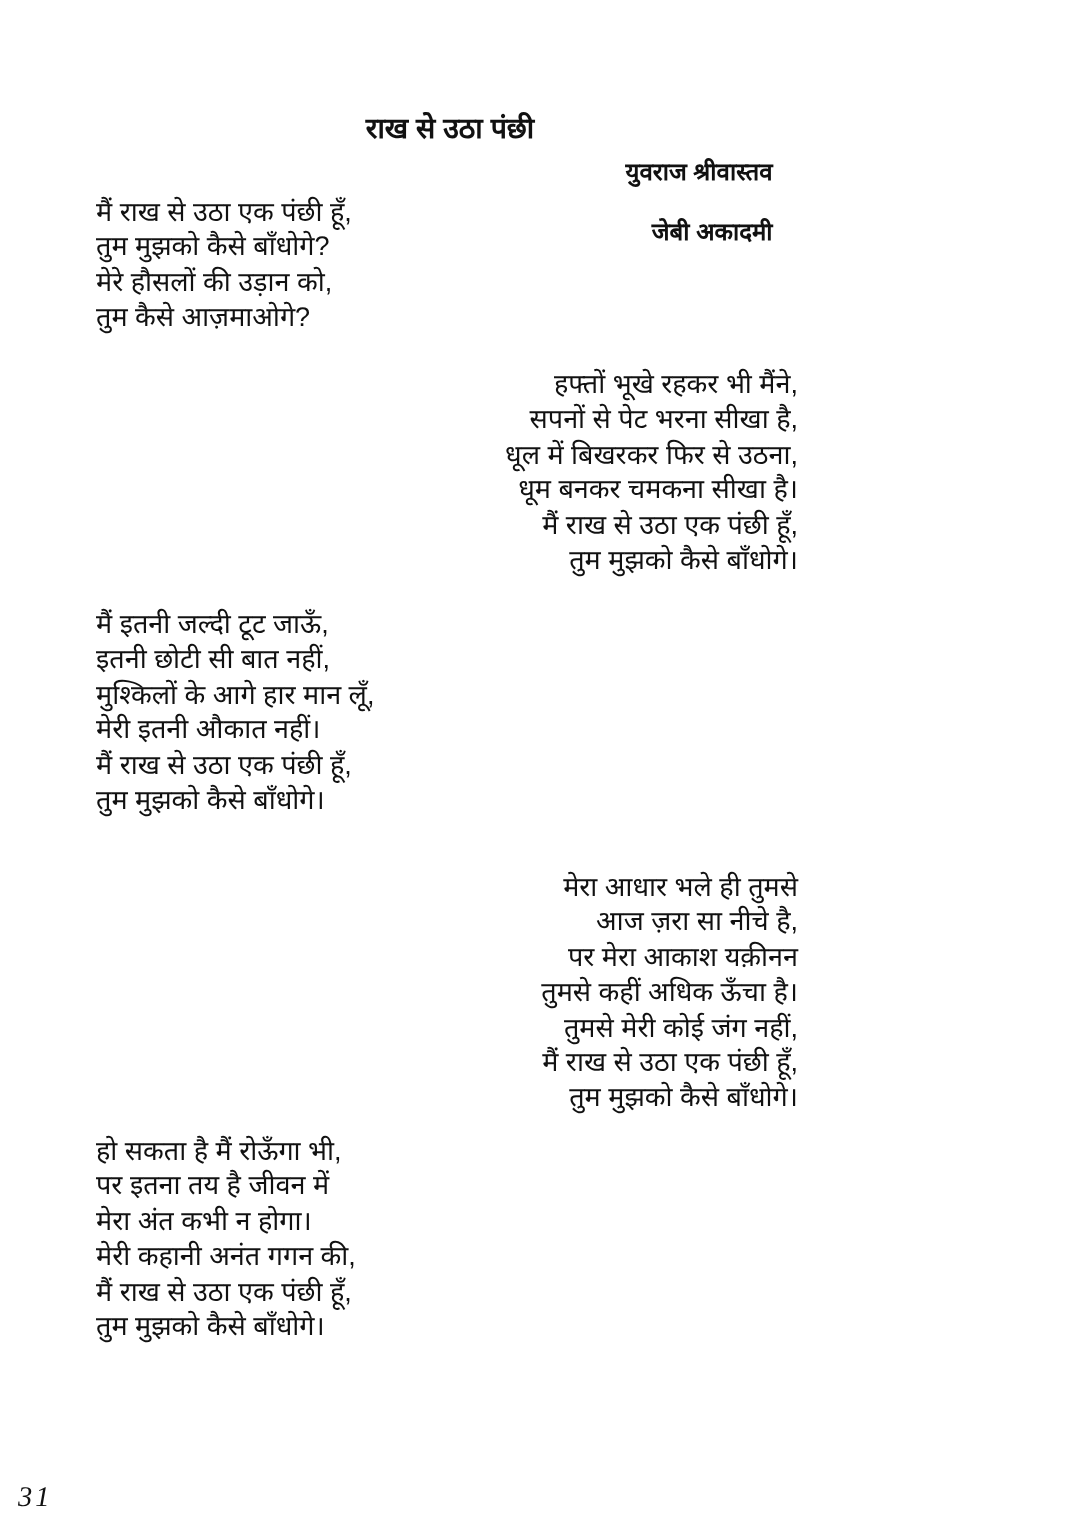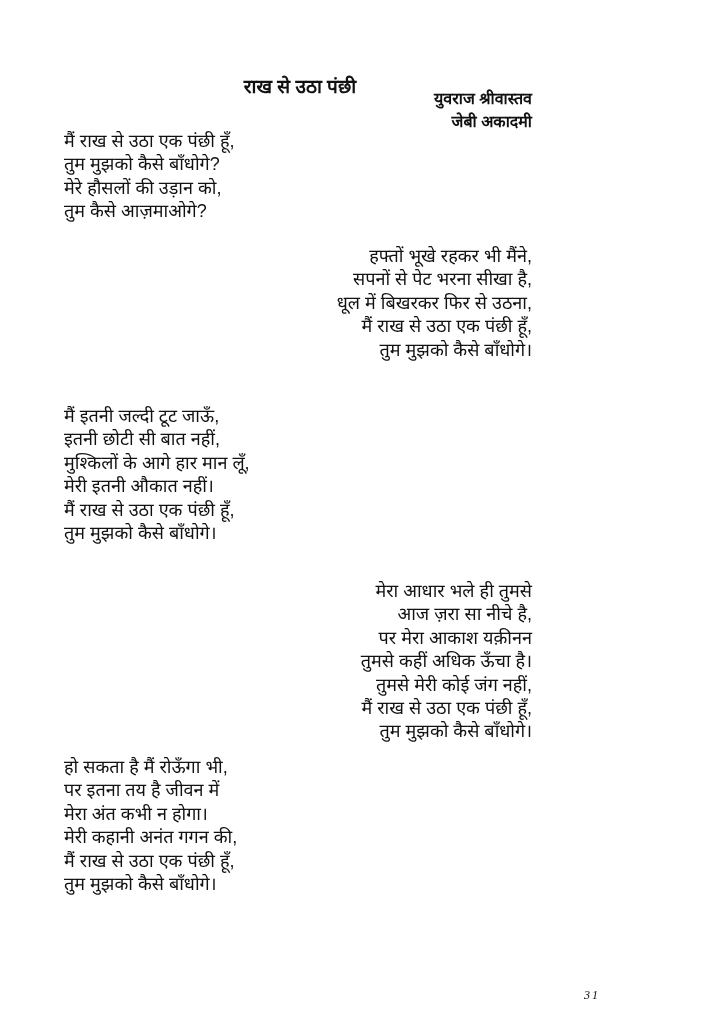--- a/index.html
+++ b/index.html
@@ -28,43 +28,43 @@
   }
   .byline {
     position: absolute;
     top: 87px;
     right: 68px;
     text-align: right;
     font-weight: bold;
     font-size: 16px;
     line-height: 23px;
   }
-  .byline p { margin: 0; }
+  .byline p { margin: 17px; }
   .stanza {
     position: absolute;
     font-size: 18px;
     line-height: 23.4px;
   }
   .stanza p { margin: 0; }
   .stanza.left  { left: 64px;  text-align: left; }
   .stanza.right { right: 68px; text-align: right; }
   .stanza-1 { top: 130px; }
   .stanza-2 { top: 245px; }
   .stanza-3 { top: 405px; }
   .stanza-4 { top: 580px; }
   .stanza-5 { top: 756px; }
   .page-number {
     position: absolute;
     top: 988px;
     left: 12px;
     right: 0;
-    text-align: right;
+    text-align: left;
     font-family: "Liberation Serif", "DejaVu Serif", serif;
     font-style: italic;
-    font-size: 12px;
+    font-size: 19px;
     letter-spacing: 2px;
   }
 </style>
 </head>
 <body>
 
 <div class="page">
 
   <h1 class="poem-title">राख से उठा पंछी</h1>
 
@@ -77,20 +77,21 @@
     <p>मैं राख से उठा एक पंछी हूँ,</p>
     <p>तुम मुझको कैसे बाँधोगे?</p>
     <p>मेरे हौसलों की उड़ान को,</p>
     <p>तुम कैसे आज़माओगे?</p>
   </div>
 
   <div class="stanza right stanza-2">
     <p>हफ्तों भूखे रहकर भी मैंने,</p>
     <p>सपनों से पेट भरना सीखा है,</p>
     <p>धूल में बिखरकर फिर से उठना,</p>
+    <p>धूम बनकर चमकना सीखा है।</p>
     <p>मैं राख से उठा एक पंछी हूँ,</p>
     <p>तुम मुझको कैसे बाँधोगे।</p>
   </div>
 
   <div class="stanza left stanza-3">
     <p>मैं इतनी जल्दी टूट जाऊँ,</p>
     <p>इतनी छोटी सी बात नहीं,</p>
     <p>मुश्किलों के आगे हार मान लूँ,</p>
     <p>मेरी इतनी औकात नहीं।</p>
     <p>मैं राख से उठा एक पंछी हूँ,</p>

